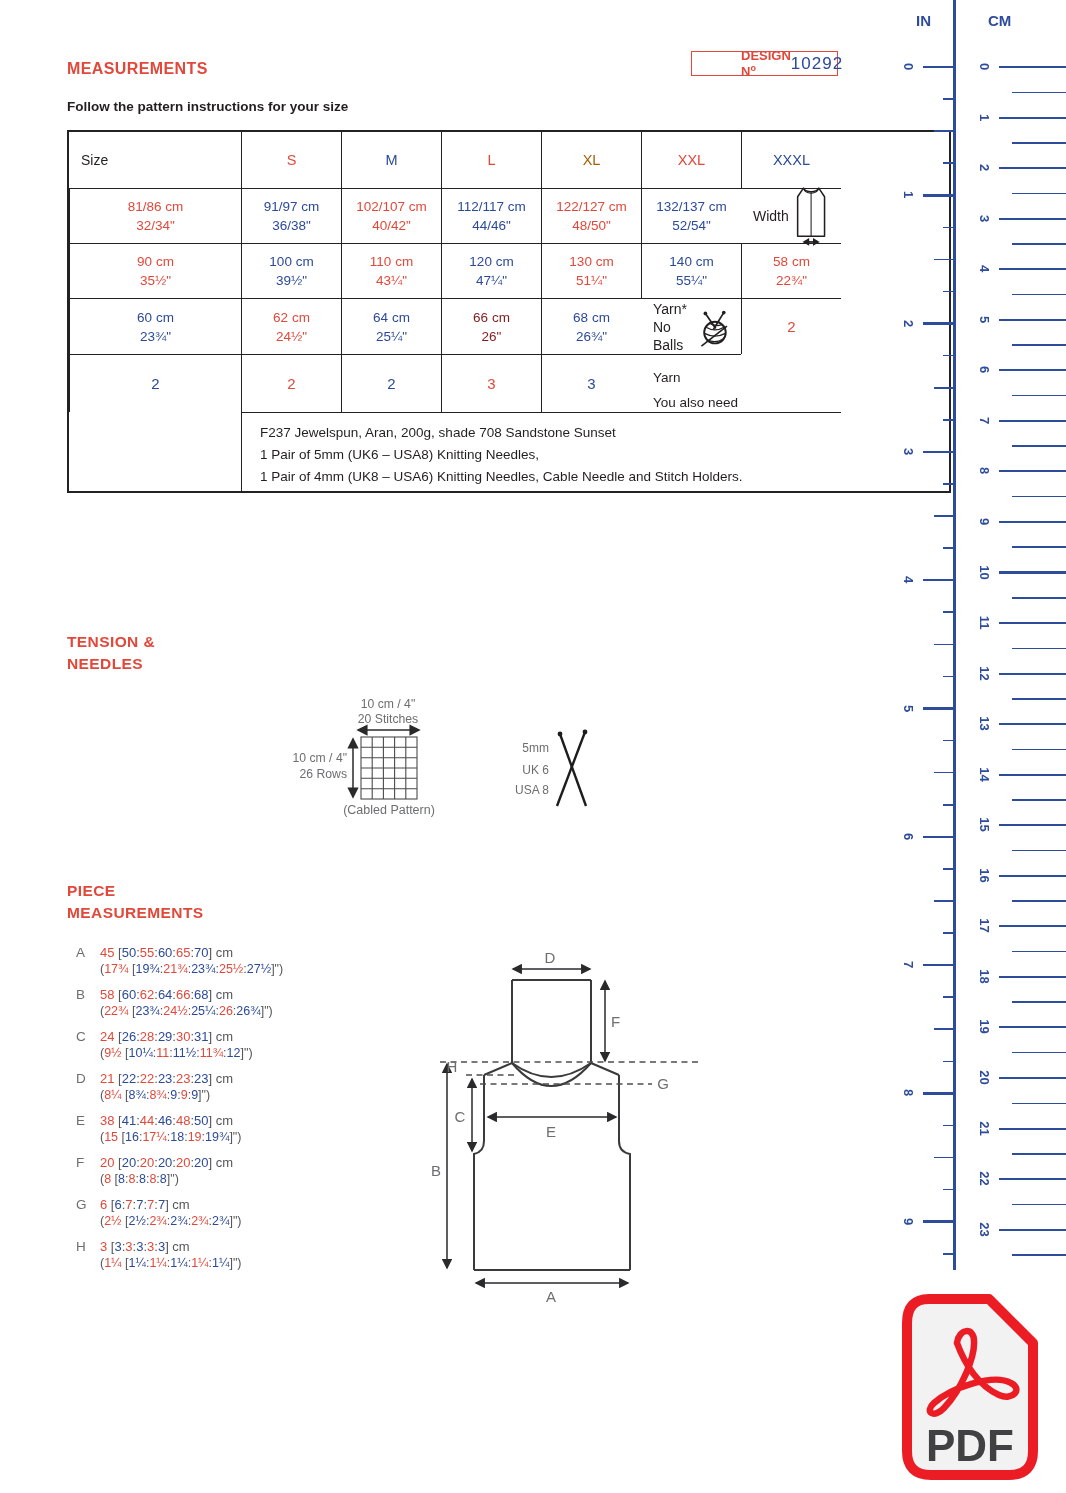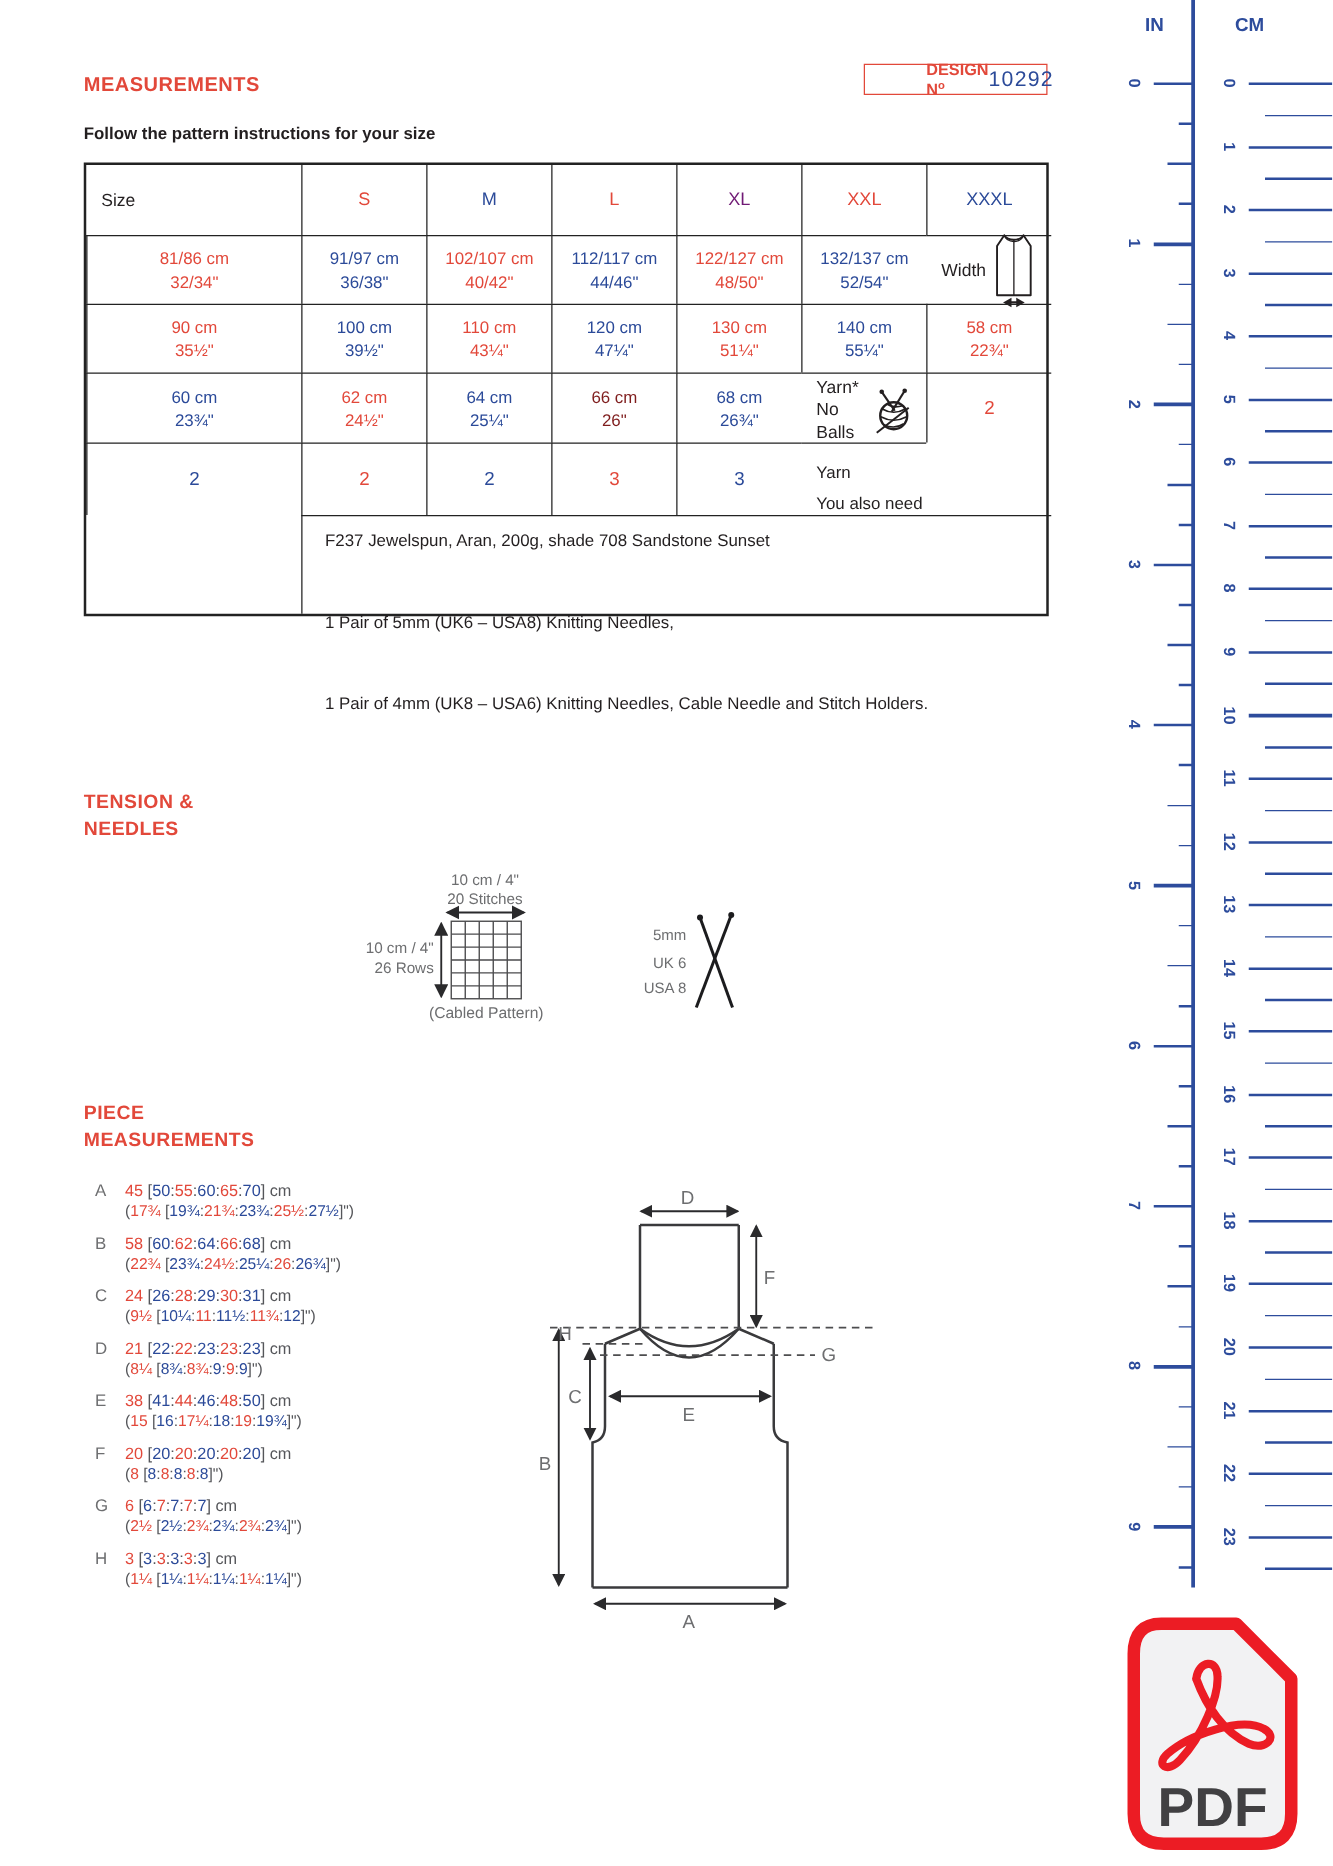--- a/index.html
+++ b/index.html
@@ -8,35 +8,35 @@
   .abs{position:absolute;}
   .red-head{color:#e2483a;font-weight:bold;font-size:16px;letter-spacing:.4px;line-height:22px;}
   .subtitle{font-size:13.5px;font-weight:600;color:#231f20;}
   
   .design-box{left:691px;top:51px;width:147px;height:25px;border:1.4px solid #e2483a;
     display:flex;align-items:center;justify-content:space-between;padding:0 7px 0 5px;box-sizing:border-box;}
   .design-box .dlabel{color:#e2483a;font-weight:bold;font-size:13px;padding-left:44px;}
   .design-box .dlabel sup{font-size:9px;}
   .design-box .dnum{color:#2b4a99;font-size:17px;letter-spacing:1px;}
   
-  .size-table{left:67px;top:130px;width:772px;display:grid;
+  .size-table{left:67px;top:130px;width:884px;display:grid;
     grid-template-columns:172px repeat(6,100px);
     grid-template-rows:56px 55px 55px 56px 58px 79px;
     border:2px solid #222;box-sizing:border-box;}
   .tc{box-sizing:border-box;display:flex;flex-direction:column;justify-content:center;
       align-items:center;text-align:center;font-size:13.5px;line-height:19px;}
   .tc.bl{border-left:1.4px solid #222;}
   .tc.bt{border-top:1.4px solid #222;}
   .tc.lblcell{flex-direction:row;justify-content:flex-start;align-items:center;padding-left:12px;}
   .tc .rl{font-size:14px;text-align:left;line-height:18px;}
   .tc .rowicon{margin-left:auto;margin-right:8px;}
   .tc.hdr{font-size:14.5px;}
   .tc.cornercell{align-items:flex-start;justify-content:center;padding-left:12px;font-size:14px;}
   .tc.yarninfo-lbl{align-items:flex-start;justify-content:flex-start;padding:10px 0 0 12px;font-size:13.5px;line-height:25px;text-align:left;}
-  .tc.yarninfo-val{align-items:flex-start;justify-content:flex-start;padding:9px 0 0 18px;font-size:13.5px;line-height:22px;text-align:left;gap:43px;}
+  .tc.yarninfo-val{align-items:flex-start;justify-content:flex-start;padding:9px 0 0 18px;font-size:13.5px;line-height:22px;text-align:left;}
   .balls{font-size:15px;}
   .footnote{left:78px;top:502px;font-size:12.5px;color:#231f20;}
   
   .piece-list{left:76px;top:944px;width:340px;}
   .pitem{display:flex;height:42px;}
   .pletter{width:24px;color:#6d6e70;font-size:13.5px;padding-top:1px;}
   .pl1{font-size:13px;line-height:17px;}
   .pl2{font-size:12.5px;line-height:17px;}
   .sep{color:#55565a;}
   .ruler-num{position:absolute;width:24px;text-align:center;transform:rotate(90deg);
@@ -65,21 +65,21 @@
       <div class="tc hdr bl">
         <span style="color:#e2483a">S</span>
       </div>
       <div class="tc hdr bl">
         <span style="color:#2b4a99">M</span>
       </div>
       <div class="tc hdr bl">
         <span style="color:#e2483a">L</span>
       </div>
       <div class="tc hdr bl">
-        <span style="color:#701a75">XL</span>
+        <span style="color:#a16207">XL</span>
       </div>
       <div class="tc hdr bl">
         <span style="color:#e2483a">XXL</span>
       </div>
       <div class="tc hdr bl">
         <span style="color:#2b4a99">XXXL</span>
       </div>
       <div class="tc  bl bt">
         <div style="color:#e2483a" class="">
           <div>81/86 cm</div>

